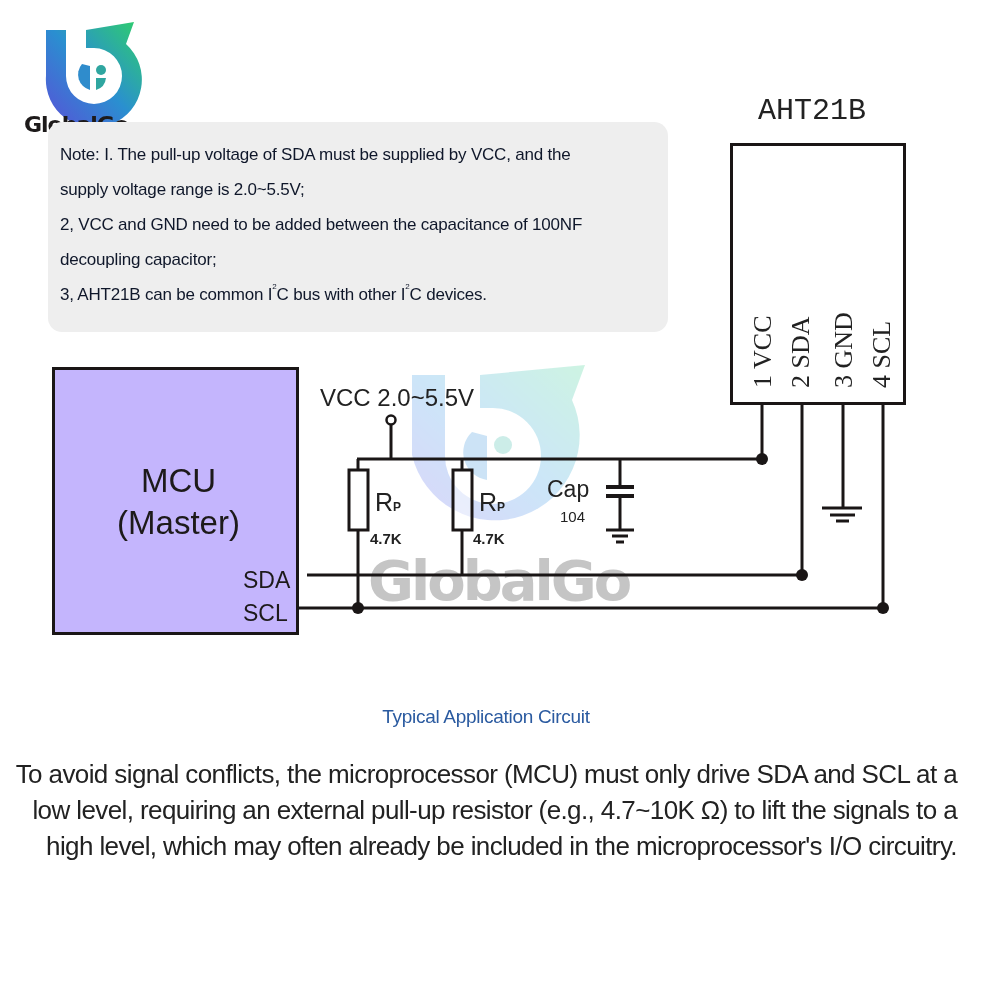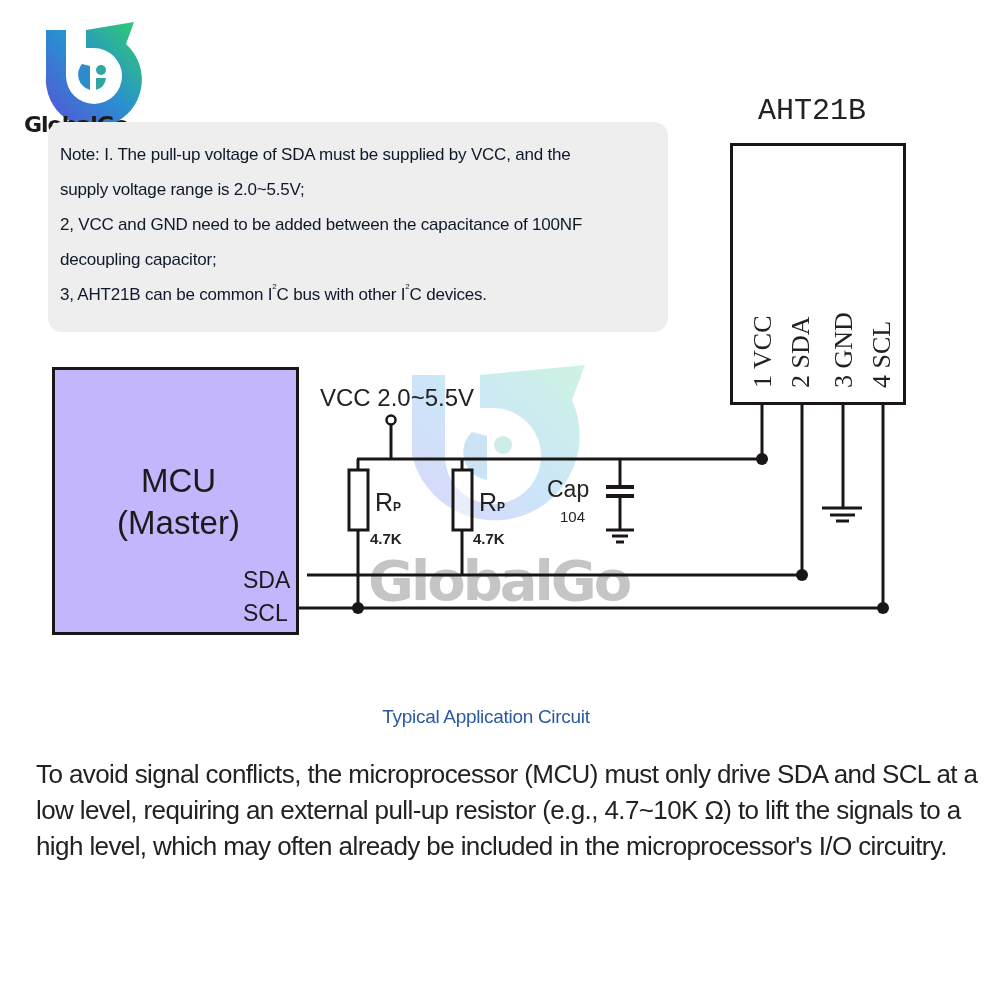--- a/index.html
+++ b/index.html
@@ -10,21 +10,21 @@
     .note-line { position: absolute; left: 60px; font-size: 17px; color: #0f172a; white-space: nowrap; letter-spacing: -0.2px; }
     .note-line sup { font-size: 8px; position: relative; top: -3px; vertical-align: top; }
     .chip-title { position: absolute; left: 758px; top: 94px; font-family: Liberation Mono, monospace; font-size: 30px; color: #222; }
     .chip-box { position: absolute; left: 730px; top: 143px; width: 176px; height: 262px; border: 3px solid #1a1616; box-sizing: border-box; background: #fff; }
     .pin-label { position: absolute; font-family: "Liberation Serif", serif; font-size: 26px; color: #222; transform: rotate(-90deg); transform-origin: left top; white-space: nowrap; }
     .mcu-box { position: absolute; left: 52px; top: 367px; width: 247px; height: 268px; background: #c4b5fd; border: 3px solid #1a1616; box-sizing: border-box; }
     .mcu-title { position: absolute; left: 0; width: 247px; text-align: center; font-size: 33px; color: #1d1a1a; }
     .mcu-pin { position: absolute; font-size: 23px; color: #1d1a1a; }
     svg.circuit { position: absolute; left: 0; top: 0; }
     .caption { position: absolute; left: 0; width: 972px; top: 668px; text-align: center; font-size: 19px; color: #2a5aa0; letter-spacing: -0.3px; margin-top: 38px; }
-    .para { position: absolute; left: 36px; top: 756px; width: 950px; font-size: 26px; line-height: 36px; color: #222; letter-spacing: -0.6px; }
+    .para { position: absolute; left: 7px; top: 756px; width: 950px; font-size: 26px; line-height: 36px; color: #222; letter-spacing: -0.6px; text-align: right; }
     .wm-text { position: absolute; left: 368px; top: 548px; font-family: "DejaVu Sans", sans-serif; font-weight: bold; font-size: 56px; color: rgba(150,150,150,0.55); letter-spacing: -3px; }
   </style>
 </head>
 <body>
 
 <svg class="logo" viewBox="0 0 140 120">
   <defs>
     <linearGradient id="lg1" x1="0" y1="1" x2="1" y2="0">
       <stop offset="0" stop-color="#5a4fd8"></stop>
       <stop offset="0.5" stop-color="#2a8fd0"></stop>

